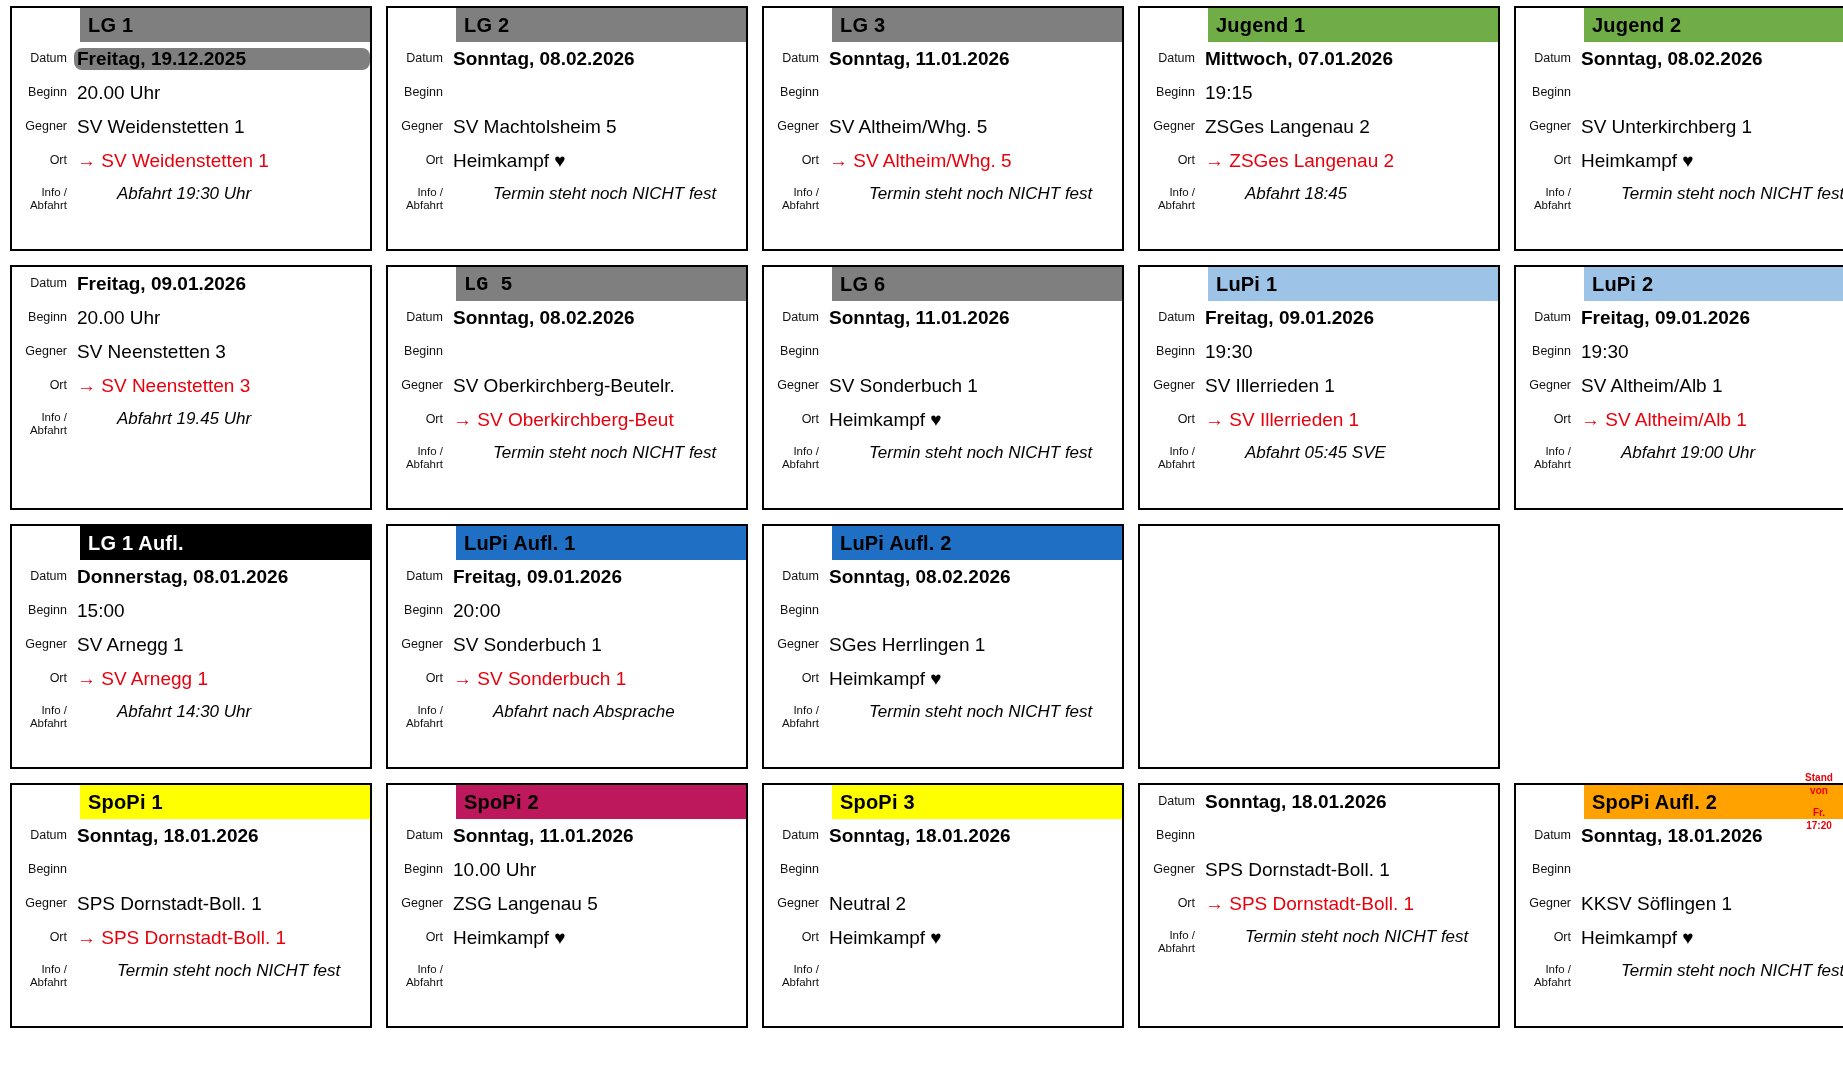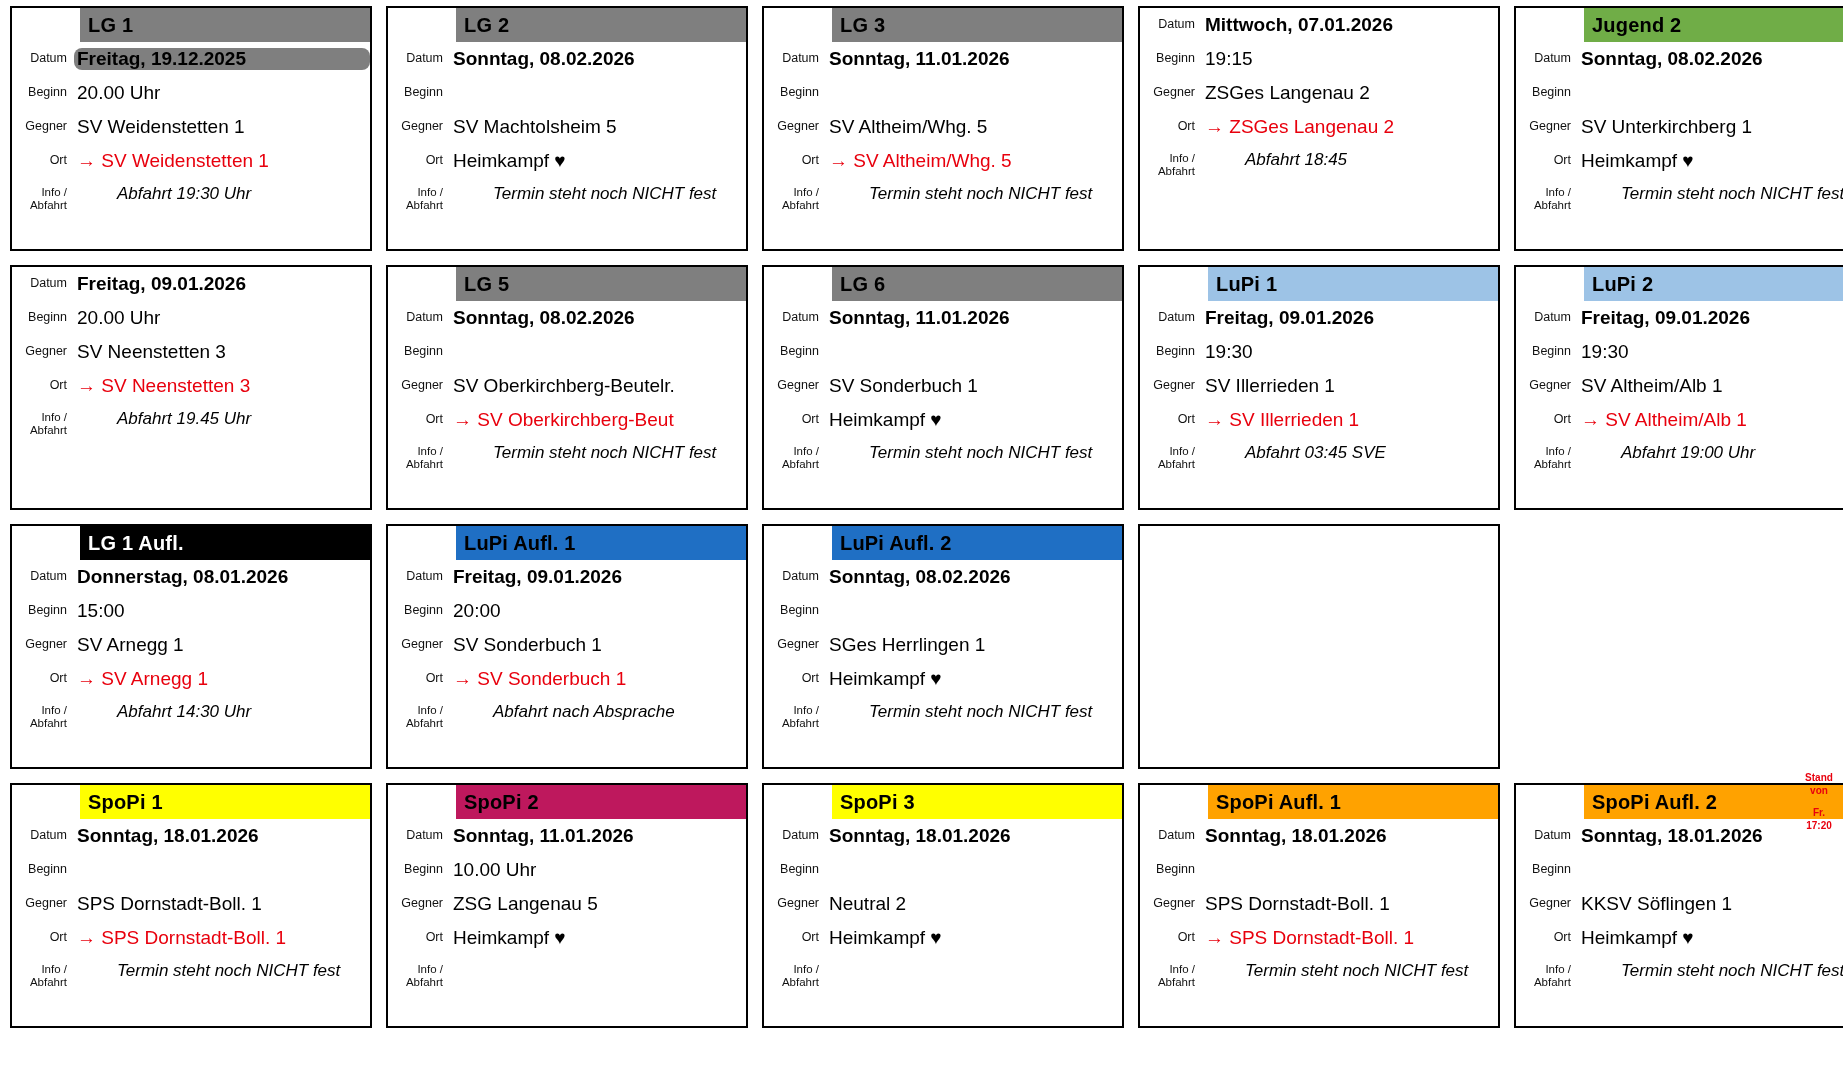--- a/index.html
+++ b/index.html
@@ -159,20 +159,21 @@
             <div class="lbl">Ort</div>
             <div class="val red">→ SV Altheim/Whg. 5</div>
           </div>
           <div class="row info">
             <div class="lbl two"><span>Info /</span><br><span>Abfahrt</span></div>
             <div class="val italic">Termin steht noch NICHT fest</div>
           </div>
         </div>
       </div>
       <div class="card">
+        <div class="card-head" style="background: rgb(112, 173, 71); color: rgb(0, 0, 0); margin-left: 68px;">Jugend 1</div>
         <div class="rows">
           <div class="row">
             <div class="lbl">Datum</div>
             <div class="val bold">Mittwoch, 07.01.2026</div>
           </div>
           <div class="row">
             <div class="lbl">Beginn</div>
             <div class="val">19:15</div>
           </div>
           <div class="row">
@@ -232,21 +233,21 @@
             <div class="lbl">Ort</div>
             <div class="val red">→ SV Neenstetten 3</div>
           </div>
           <div class="row info">
             <div class="lbl two"><span>Info /</span><br><span>Abfahrt</span></div>
             <div class="val italic">Abfahrt 19.45 Uhr</div>
           </div>
         </div>
       </div>
       <div class="card">
-        <div class="card-head" style="background: rgb(127, 127, 127); color: rgb(0, 0, 0); margin-left: 68px;">LG 5</div>
+        <div class="card-head" style="background: rgb(127, 127, 127); color: rgb(0, 0, 0); margin-left: 68px; font-family: Liberation Mono, monospace;">LG 5</div>
         <div class="rows">
           <div class="row">
             <div class="lbl">Datum</div>
             <div class="val bold">Sonntag, 08.02.2026</div>
           </div>
           <div class="row">
             <div class="lbl">Beginn</div>
             <div class="val"></div>
           </div>
           <div class="row">
@@ -302,21 +303,21 @@
           <div class="row">
             <div class="lbl">Gegner</div>
             <div class="val">SV Illerrieden 1</div>
           </div>
           <div class="row">
             <div class="lbl">Ort</div>
             <div class="val red">→ SV Illerrieden 1</div>
           </div>
           <div class="row info">
             <div class="lbl two"><span>Info /</span><br><span>Abfahrt</span></div>
-            <div class="val italic">Abfahrt 03:45 SVE</div>
+            <div class="val italic">Abfahrt 05:45 SVE</div>
           </div>
         </div>
       </div>
       <div class="card">
         <div class="card-head" style="background: rgb(157, 195, 230); color: rgb(0, 0, 0); margin-left: 68px;">LuPi 2</div>
         <div class="rows">
           <div class="row">
             <div class="lbl">Datum</div>
             <div class="val bold">Freitag, 09.01.2026</div>
           </div>
@@ -484,21 +485,20 @@
             <div class="lbl">Ort</div>
             <div class="val">Heimkampf ♥</div>
           </div>
           <div class="row info">
             <div class="lbl two"><span>Info /</span><br><span>Abfahrt</span></div>
             <div class="val italic"></div>
           </div>
         </div>
       </div>
       <div class="card">
-        <div class="card-head" style="background: rgb(255, 162, 0); color: rgb(0, 0, 0); margin-left: 68px;">SpoPi Aufl. 1</div>
         <div class="rows">
           <div class="row">
             <div class="lbl">Datum</div>
             <div class="val bold">Sonntag, 18.01.2026</div>
           </div>
           <div class="row">
             <div class="lbl">Beginn</div>
             <div class="val"></div>
           </div>
           <div class="row">

